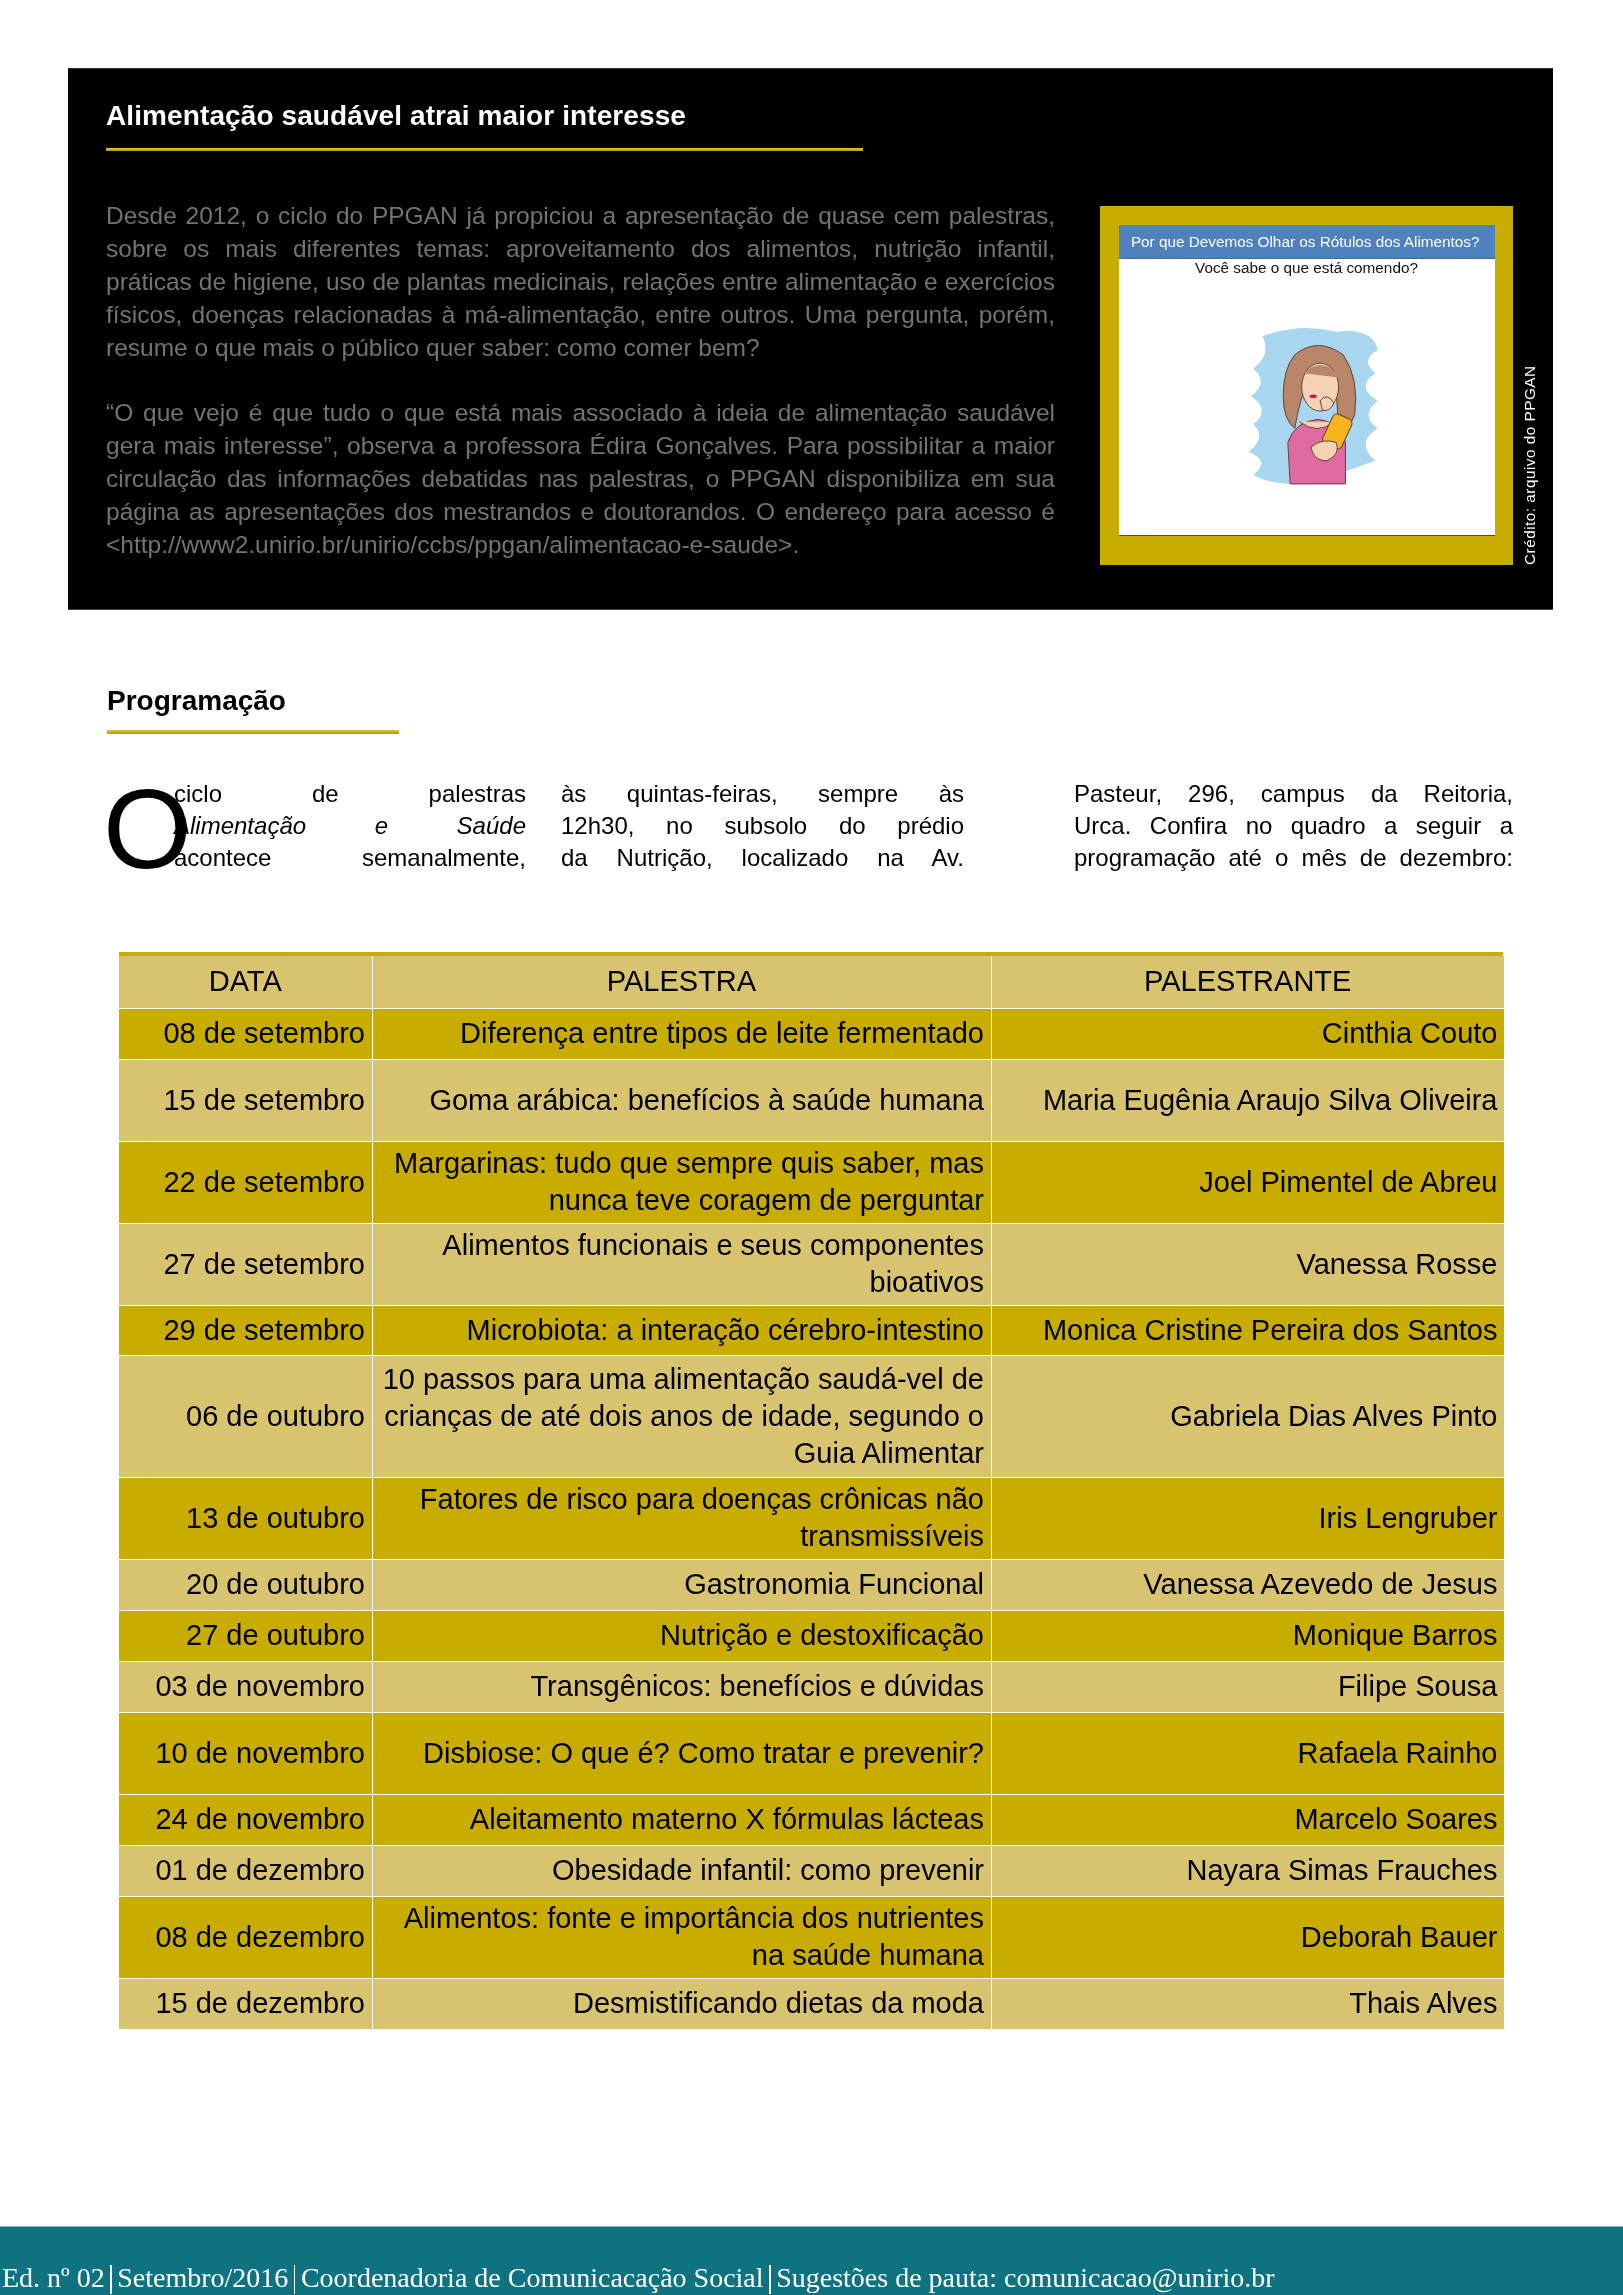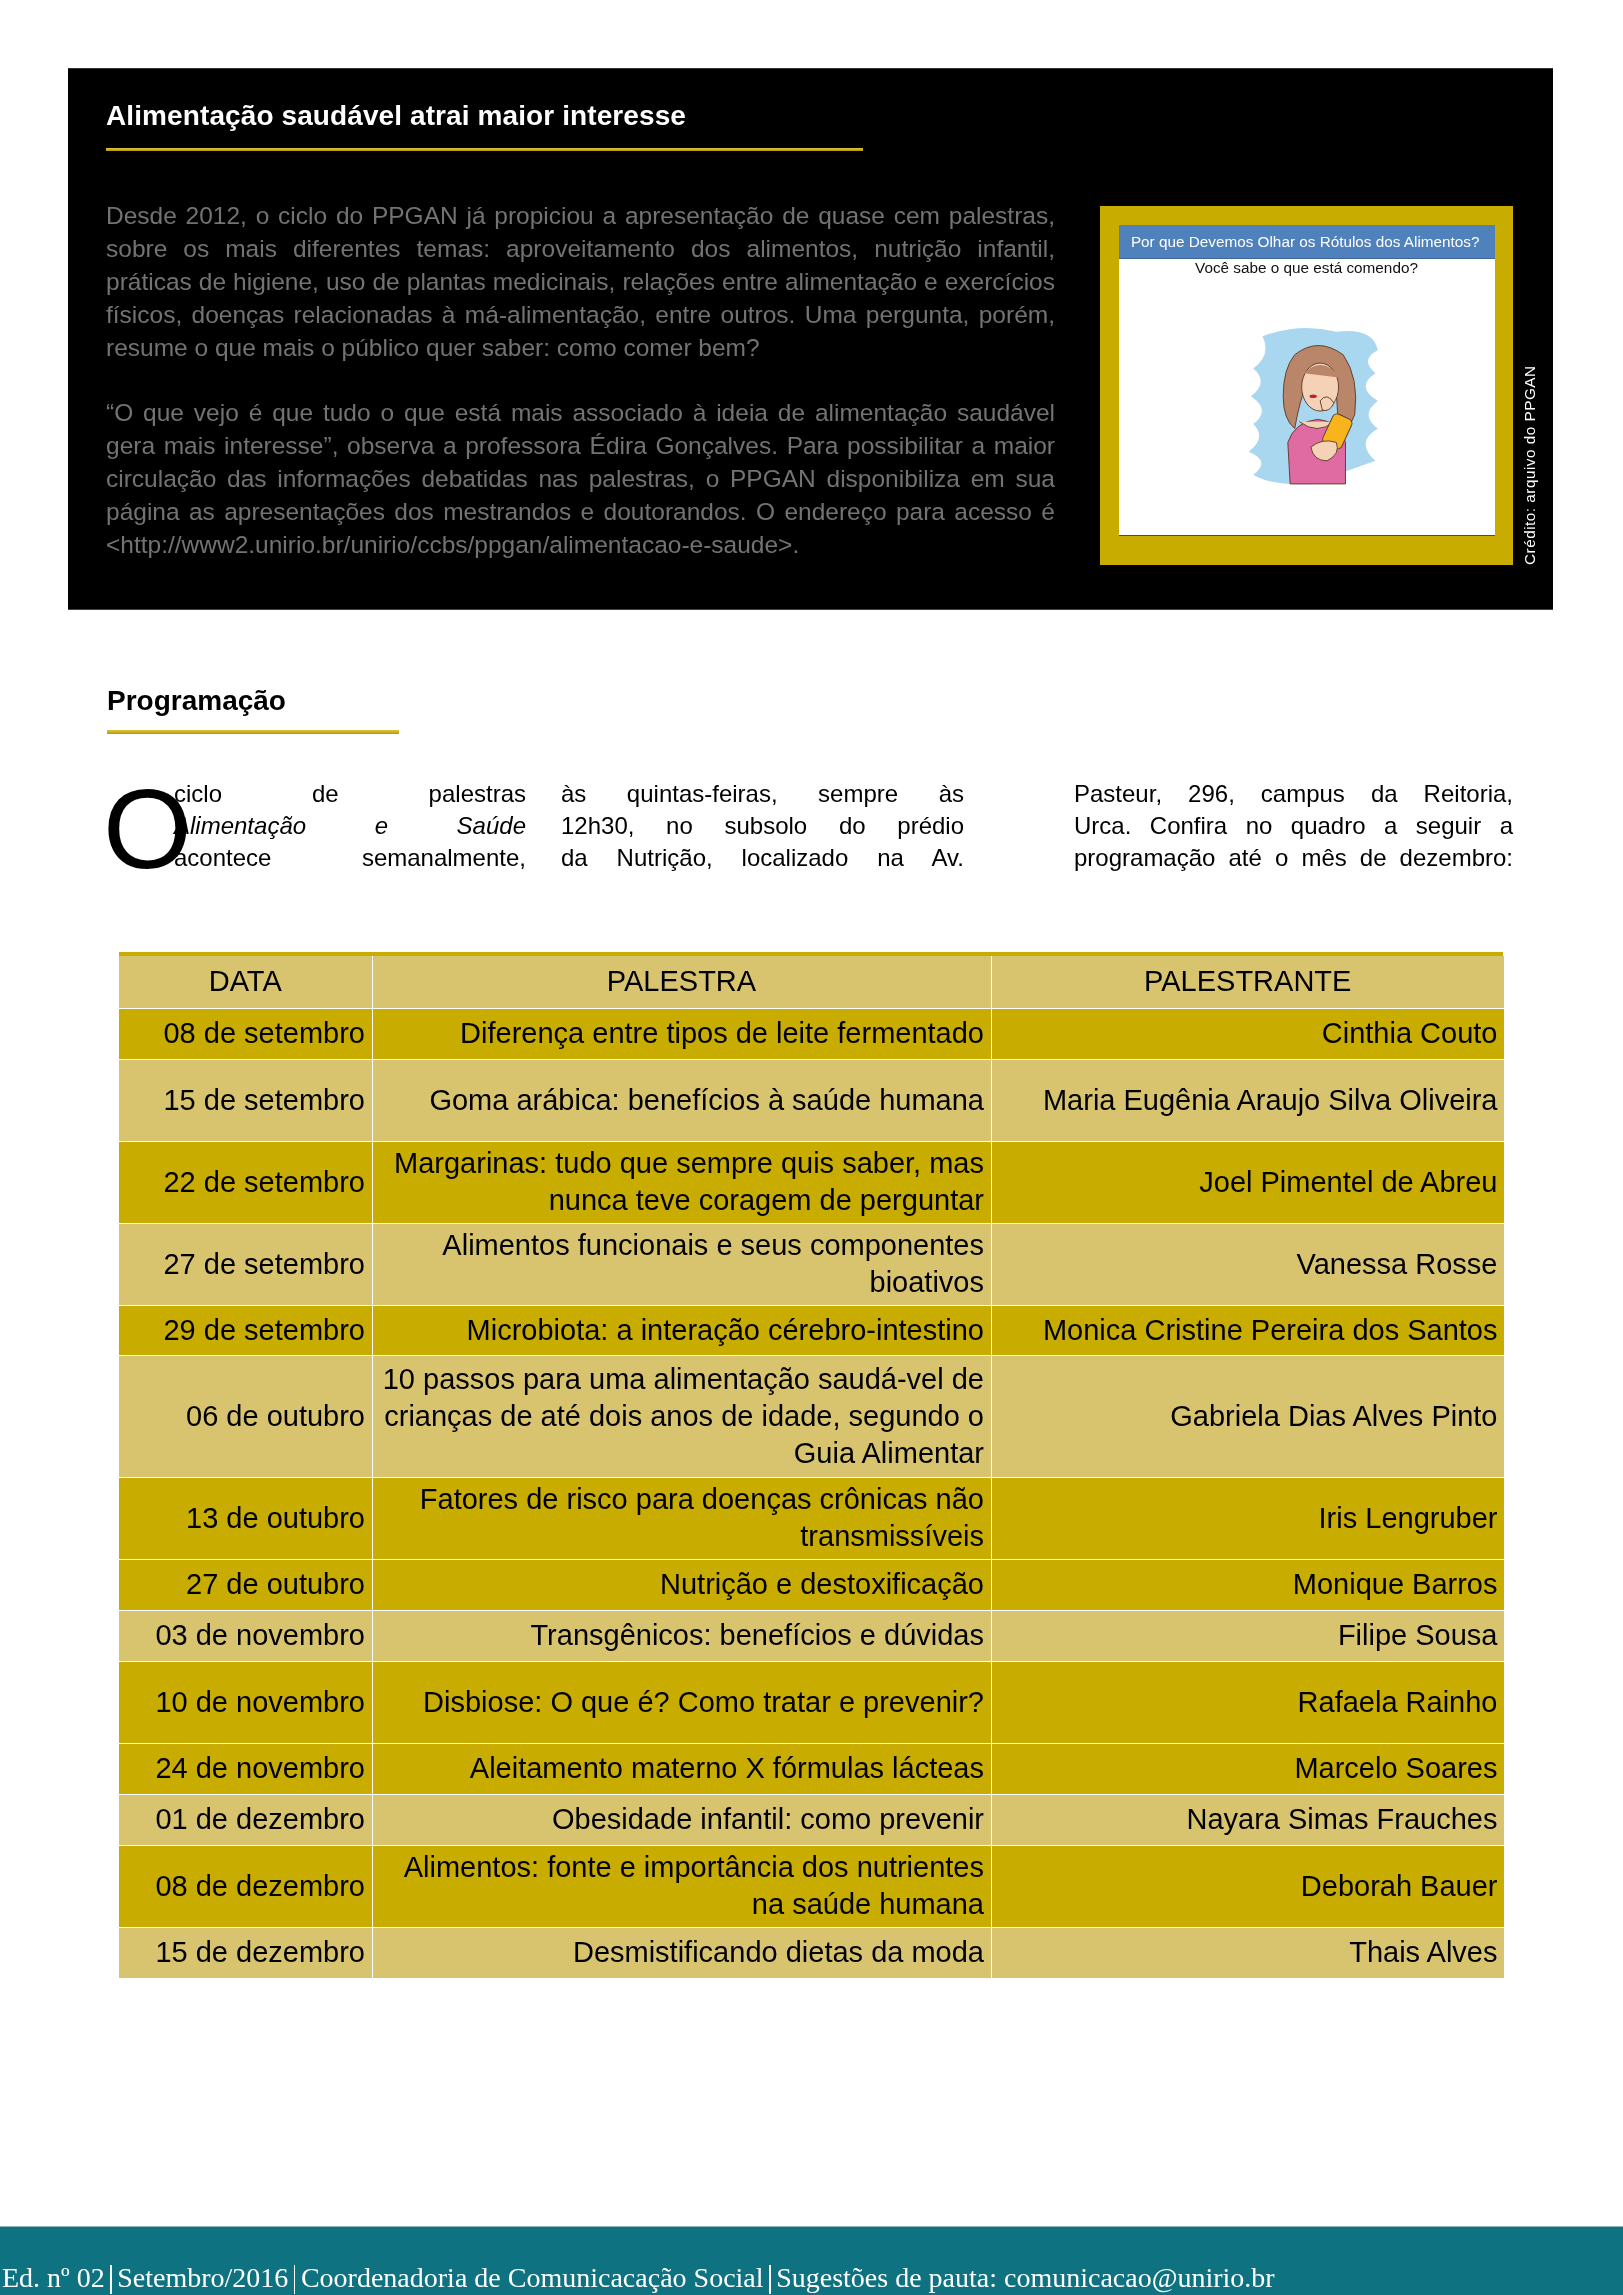--- a/index.html
+++ b/index.html
@@ -188,20 +188,25 @@
         <tr class="light h3">
           <td>06 de outubro</td>
           <td>10 passos para uma alimentação saudá-vel de crianças de até dois anos de idade, segundo o Guia Alimentar</td>
           <td>Gabriela Dias Alves Pinto</td>
         </tr>
         <tr class="dark h2">
           <td>13 de outubro</td>
           <td>Fatores de risco para doenças crônicas não transmissíveis</td>
           <td>Iris Lengruber</td>
         </tr>
+        <tr class="light h1">
+          <td>20 de outubro</td>
+          <td>Gastronomia Funcional</td>
+          <td>Vanessa Azevedo de Jesus</td>
+        </tr>
         <tr class="dark h1">
           <td>27 de outubro</td>
           <td>Nutrição e destoxificação</td>
           <td>Monique Barros</td>
         </tr>
         <tr class="light h1">
           <td>03 de novembro</td>
           <td>Transgênicos: benefícios e dúvidas</td>
           <td>Filipe Sousa</td>
         </tr>

